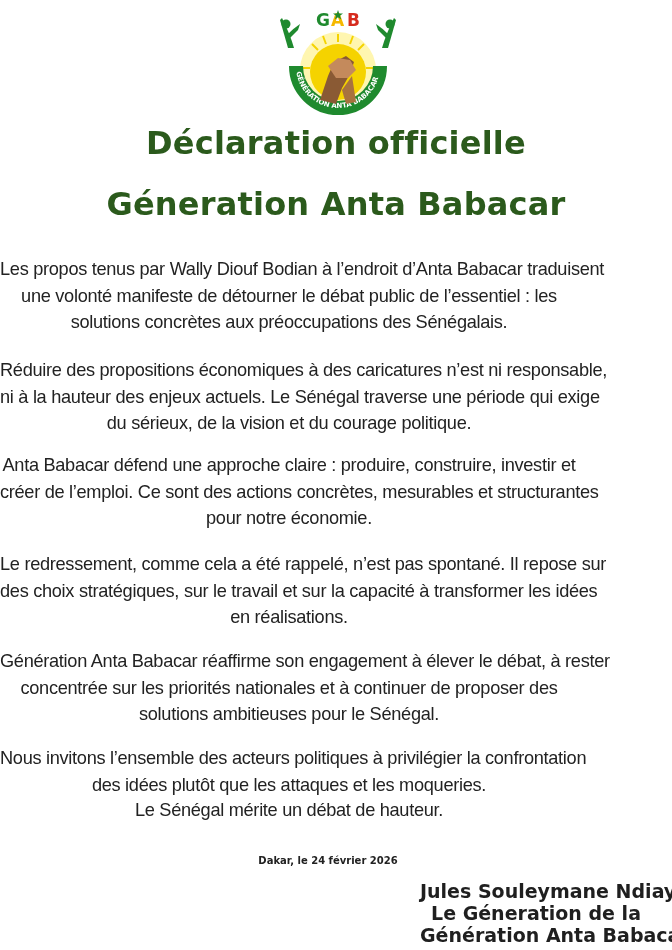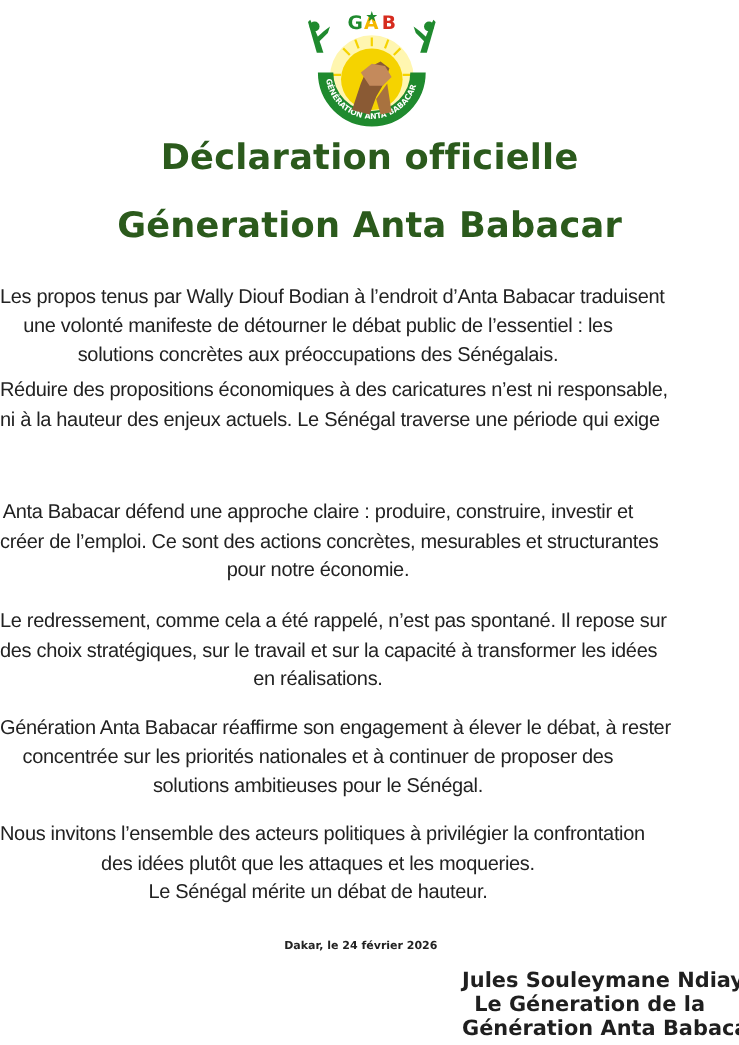--- a/index.html
+++ b/index.html
@@ -135,23 +135,24 @@
 
 <h1 class="title l1">Déclaration officielle</h1>
 <h1 class="title l2">Géneration Anta Babacar</h1>
 
 <div class="body-text">
   <p class="para" style="top:256px;">
     <span class="line">Les propos tenus par Wally Diouf Bodian à l’endroit d’Anta Babacar traduisent</span>
     <span class="line">une volonté manifeste de détourner le débat public de l’essentiel : les</span>
     <span class="line">solutions concrètes aux préoccupations des Sénégalais.</span>
   </p>
-  <p class="para" style="top:341px;">
+  <p class="para" style="top:357px;">
     <span class="line">Réduire des propositions économiques à des caricatures n’est ni responsable,</span>
     <span class="line">ni à la hauteur des enjeux actuels. Le Sénégal traverse une période qui exige</span>
+    <span class="line">du sérieux, de la vision et du courage politique.</span>
   </p>
   <p class="para" style="top:452px;">
     <span class="line">Anta Babacar défend une approche claire : produire, construire, investir et</span>
     <span class="line">créer de l’emploi. Ce sont des actions concrètes, mesurables et structurantes</span>
     <span class="line">pour notre économie.</span>
   </p>
   <p class="para" style="top:551px;">
     <span class="line">Le redressement, comme cela a été rappelé, n’est pas spontané. Il repose sur</span>
     <span class="line">des choix stratégiques, sur le travail et sur la capacité à transformer les idées</span>
     <span class="line">en réalisations.</span>

